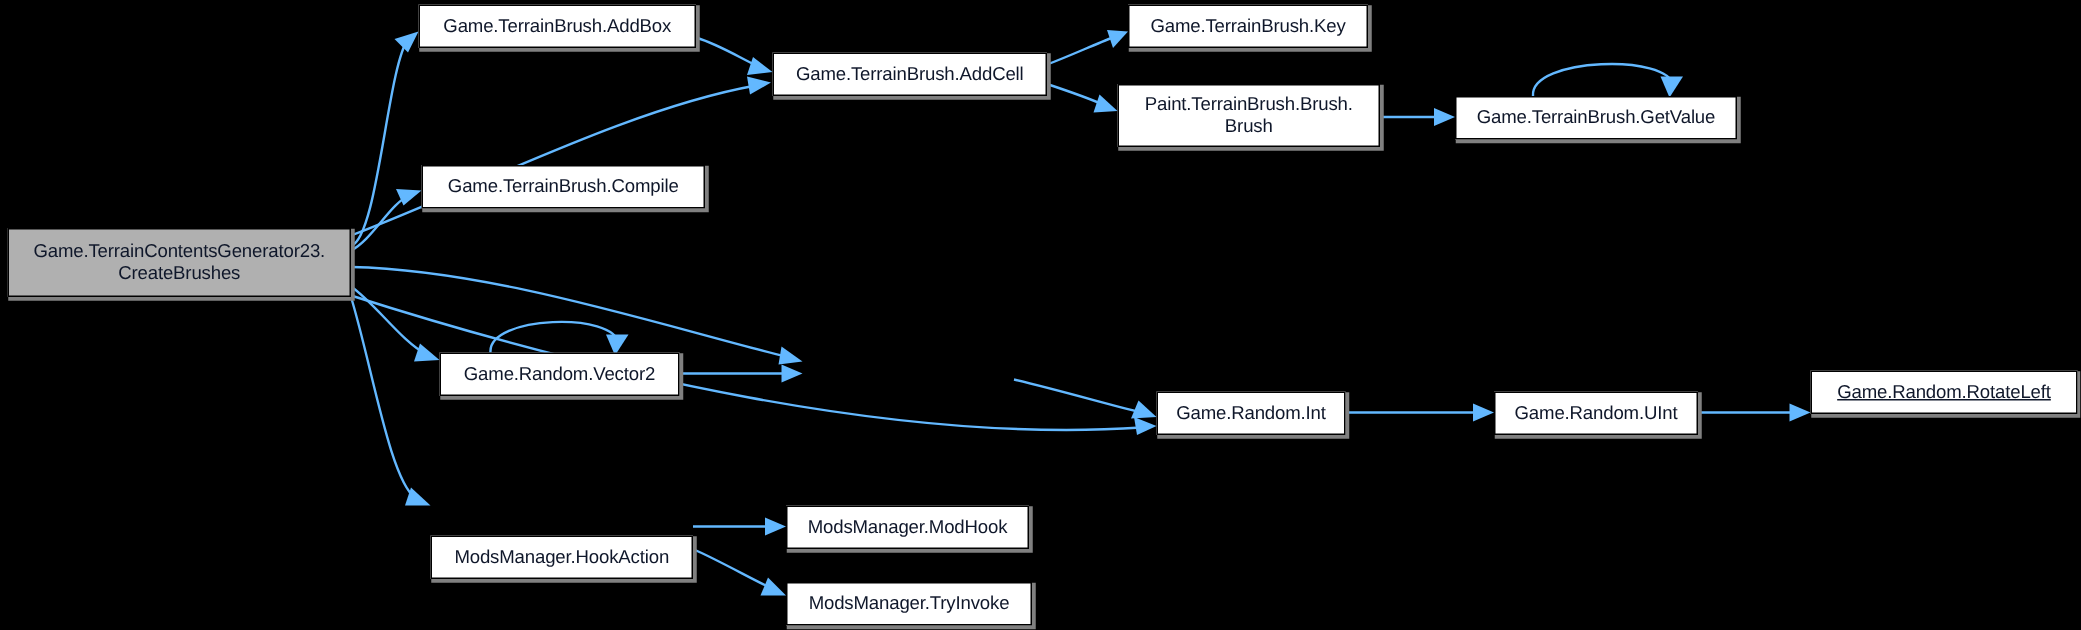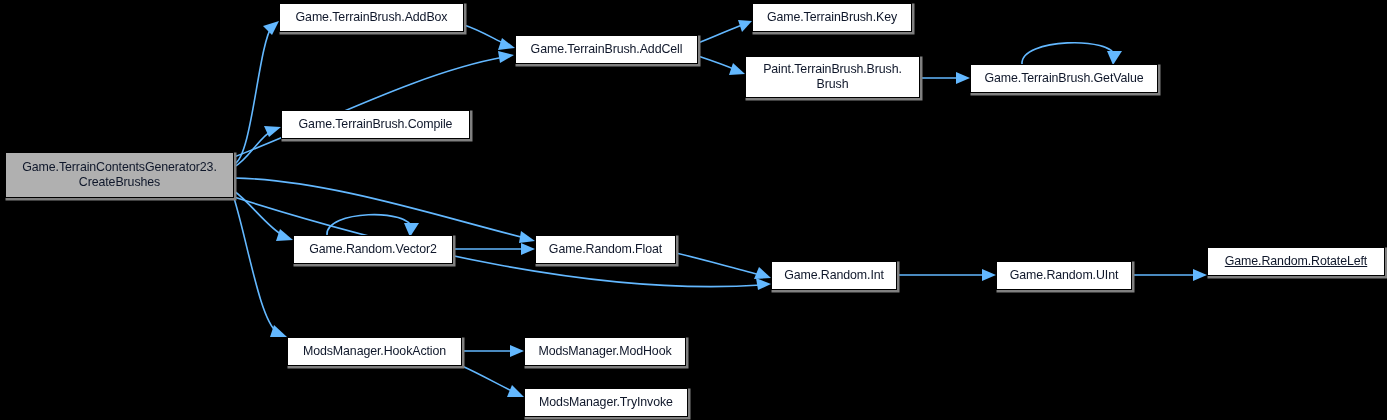--- a/index.html
+++ b/index.html
@@ -188,37 +188,34 @@
   </div>
 
   <div class="node-box" style="left:281px; top:110px; width:189px; height:29px;">
     <span class="node-label">Game.TerrainBrush.Compile</span>
   </div>
 
   <div class="node-box" style="left:293px; top:235px; width:160px; height:29px;">
     <span class="node-label">Game.Random.Vector2</span>
   </div>
 
-  <div class="node-box" style="left:535px; top:235px; width:141px; height:29px;">
-    <span class="node-label">Game.Random.Float</span>
-  </div>
 
   <div class="node-box" style="left:771px; top:261px; width:126px; height:29px;">
     <span class="node-label">Game.Random.Int</span>
   </div>
 
   <div class="node-box" style="left:996px; top:261px; width:136px; height:29px;">
     <span class="node-label">Game.Random.UInt</span>
   </div>
 
   <div class="node-box" style="left:1207px; top:247px; width:178px; height:29px;text-decoration:underline;">
     <span class="node-label">Game.Random.RotateLeft</span>
   </div>
 
-  <div class="node-box" style="left:287px; top:337px; width:175px; height:29px;">
+  <div class="node-box" style="left:287px; top:357px; width:175px; height:29px;">
     <span class="node-label">ModsManager.HookAction</span>
   </div>
 
   <div class="node-box" style="left:524px; top:337px; width:162px; height:29px;">
     <span class="node-label">ModsManager.ModHook</span>
   </div>
 
   <div class="node-box" style="left:524px; top:388px; width:164px; height:29px;">
     <span class="node-label">ModsManager.TryInvoke</span>
   </div>

